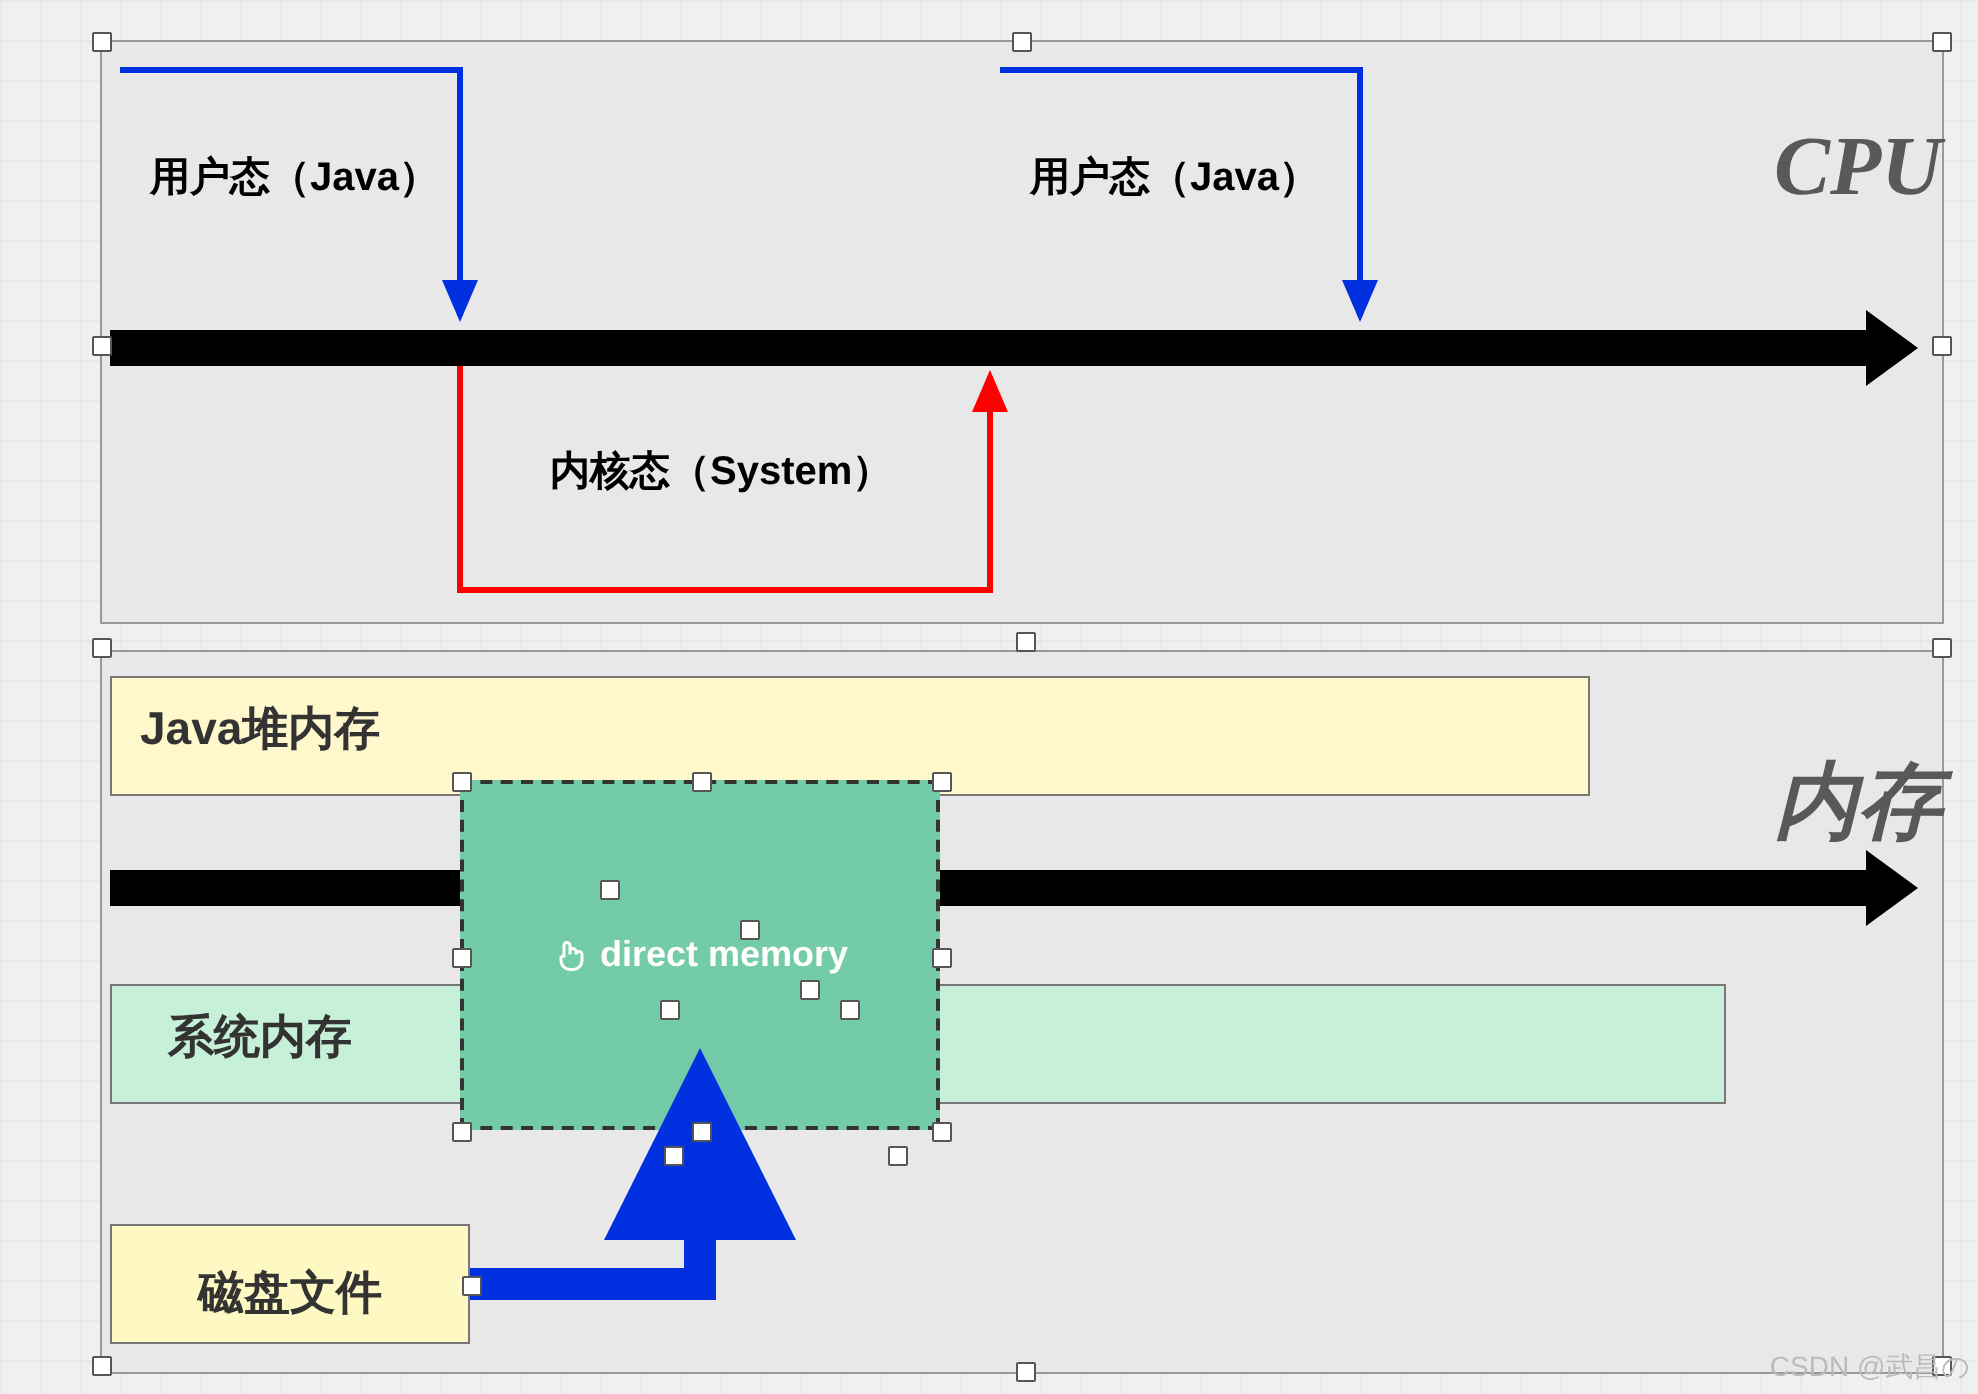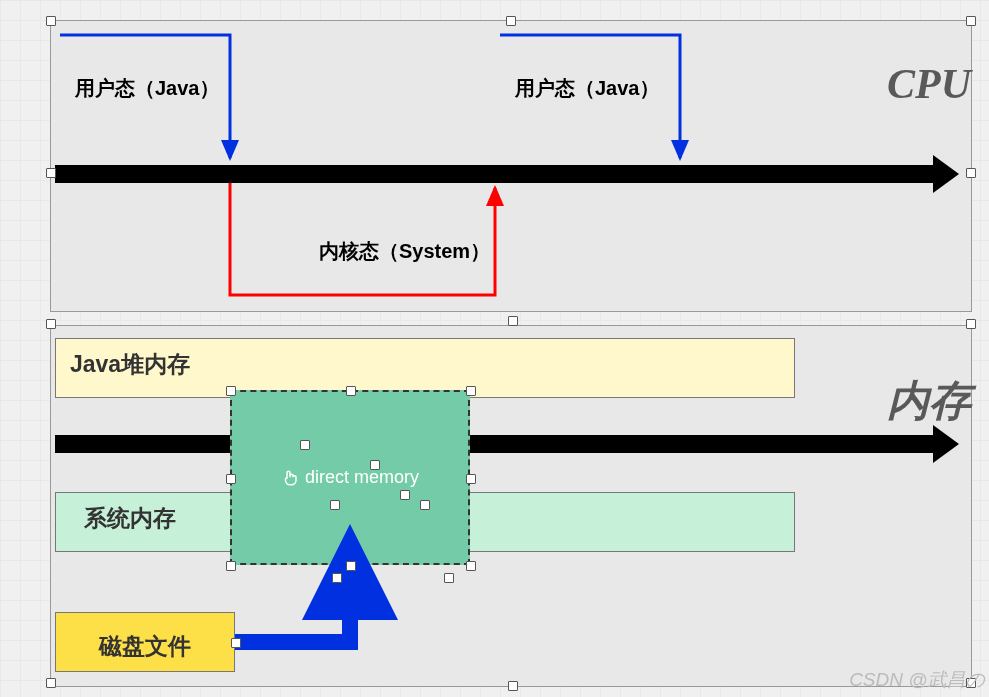--- a/index.html
+++ b/index.html
@@ -55,65 +55,64 @@
   .box {
     position: absolute;
     border: 1px solid #777;
     box-sizing: border-box;
     font-size: 23px;
     font-weight: 600;
     color: #333;
     padding: 10px 14px;
   }
   .java-heap { left: 55px; top: 338px; width: 740px; height: 60px; background: #fff8cc; }
-  .sys-mem   { left: 55px; top: 492px; width: 740px; height: 60px; background: #c6f0d8; padding-left: 28px; }
-  .disk      { left: 55px; top: 612px; width: 180px; height: 60px; background: #fde047; text-align:center; padding-top:18px;}
+  .sys-mem   { left: 55px; top: 492px; width: 808px; height: 60px; background: #c6f0d8; padding-left: 28px; }
+  .disk      { left: 55px; top: 612px; width: 180px; height: 60px; background: #fef9c3; text-align:center; padding-top:18px;}
   .direct-mem {
     left: 230px; top: 390px; width: 240px; height: 175px;
     background: #73cba7;
     border: 2px dashed #333;
-    font-size: 18px; font-weight:400; color:#fff;
+    font-size: 18px; font-weight:700; color:#fff;
     display:flex; align-items:center; justify-content:center;
   }
   .hand {
     display:inline-block;
     width:18px; height:18px;
     margin-right:6px;
     color:#fff;
   }
 
   .txt {
     position:absolute;
     font-size:20px;
     font-weight:700;
     color:#000000;
   }
   .txt.user1 { left:75px; top:75px; }
   .txt.user2 { left:515px; top:75px; }
-  .txt.kernel { left:275px; top:238px;margin-left:44px; }
+  .txt.kernel { left:275px; top:222px; }
 
   svg.overlay {
     position:absolute;
     inset:0;
     pointer-events:none;
   }
   .handle {
     position:absolute;
     width:8px; height:8px;
     background:#fff;
     border:1px solid #555;
     border-radius:1px;
   }
   .watermark {
     position:absolute;
     right:4px; bottom:4px;
-    font-size:19px;
+    font-size:14px;
     color:#bbb;
     font-family:Arial,sans-serif;
-    font-style:italic;
   }
 </style>
 </head>
 <body>
 
 <div class="grid"></div>
 
 <div class="panel cpu"></div>
 <div class="title" style="top:28px;">CPU</div>
 <div class="h-arrow cpu" style="left:55px; top:165px; width:878px;"></div>

